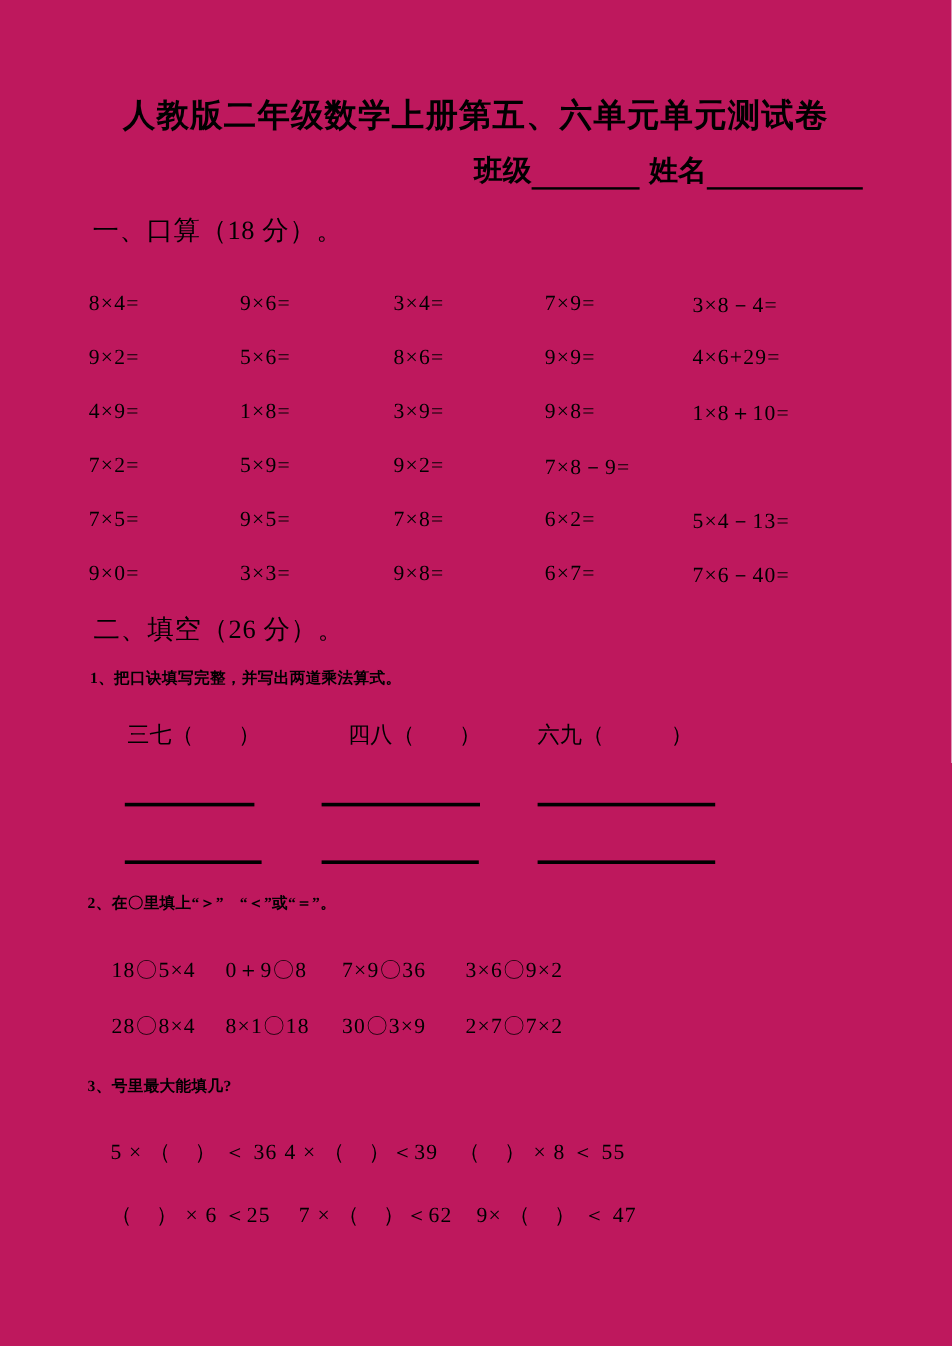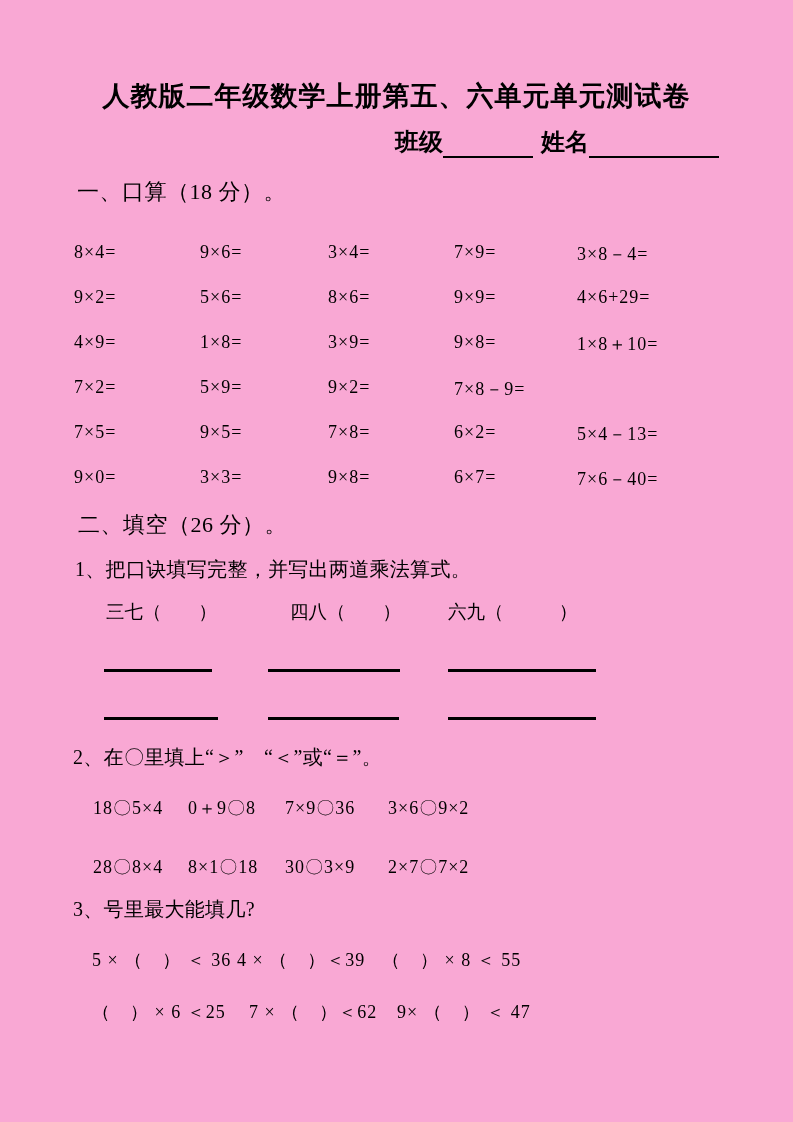--- a/index.html
+++ b/index.html
@@ -1,48 +1,48 @@
 <!DOCTYPE html>
 <html><head>
 <meta charset="utf-8">
 <style>
   html,body{margin:0;padding:0;background:#ffffff;}
   .page{
-    position:relative;width:793px;height:1122px;background:#f9a8d4;
+    position:relative;width:793px;height:1122px;background:#be185d;
     color:#000;font-family:"Liberation Serif","DejaVu Serif",serif;
     overflow:hidden;
   }
   .abs{position:absolute;}
   .title{
     top:78px;left:0;width:100%;text-align:center;
     font-size:27px;font-weight:700;letter-spacing:1px;white-space:nowrap;
   }
   .idline{top:126px;left:395px;font-size:24px;font-weight:700;white-space:nowrap;}
   .blank{display:inline-block;border-bottom:2px solid #000;height:19px;vertical-align:bottom;}
   .blank-class{width:90px;margin-right:8px;}
   .blank-name{width:130px;}
   .sec-head{font-size:22px;font-weight:400;letter-spacing:0.5px;white-space:nowrap;}
-  .sub-q{font-size:20px;font-weight:400;letter-spacing:0.3px;white-space:nowrap;}
+  .sub-q{font-size:13px;font-weight:700;letter-spacing:0.3px;white-space:nowrap;}
   .s1-head{top:177px;left:77px;}
   .calc-grid{top:242px;left:74px;width:700px;}
   .calc-row{display:grid;grid-template-columns:126px 128px 126px 123px auto;height:45px;}
   .prob{font-size:18px;letter-spacing:1px;white-space:nowrap;}
   .s2-head{top:510px;left:78px;}
   .q1{top:556px;left:75px;}
   .kouju{top:599px;left:0;width:793px;height:26px;font-size:18.5px;}
   .kouju span{position:absolute;white-space:nowrap;}
   .k1{left:106px;} .k2{left:290px;} .k3{left:448px;}
   .lines{top:0;left:0;width:793px;height:1122px;pointer-events:none;}
   .ansline{position:absolute;height:3px;background:#000;}
   .r1{top:669px;} .r2{top:717px;}
   .l1{left:104px;width:108px;} .l2{left:268px;width:132px;} .l3{left:448px;width:148px;}
   .l4{left:104px;width:114px;} .l5{left:268px;width:131px;} .l6{left:448px;width:148px;}
   .q2{top:744px;left:73px;}
   .cmp-row{left:93px;width:660px;display:grid;grid-template-columns:95px 97px 103px auto;}
-  .cmp1{top:796px;} .cmp2{top:843px;margin-top:12px;}
+  .cmp1{top:796px;} .cmp2{top:843px;}
   .q3{top:896px;left:73px;}
   .fill-row{left:92px;width:680px;display:grid;}
   .fill1{top:948px;grid-template-columns:145px 145px auto;}
   .fill2{top:1000px;grid-template-columns:145px 136px auto;gap:12px;}
 </style>
 </head>
 <body>
 
 <div class="page">
 

